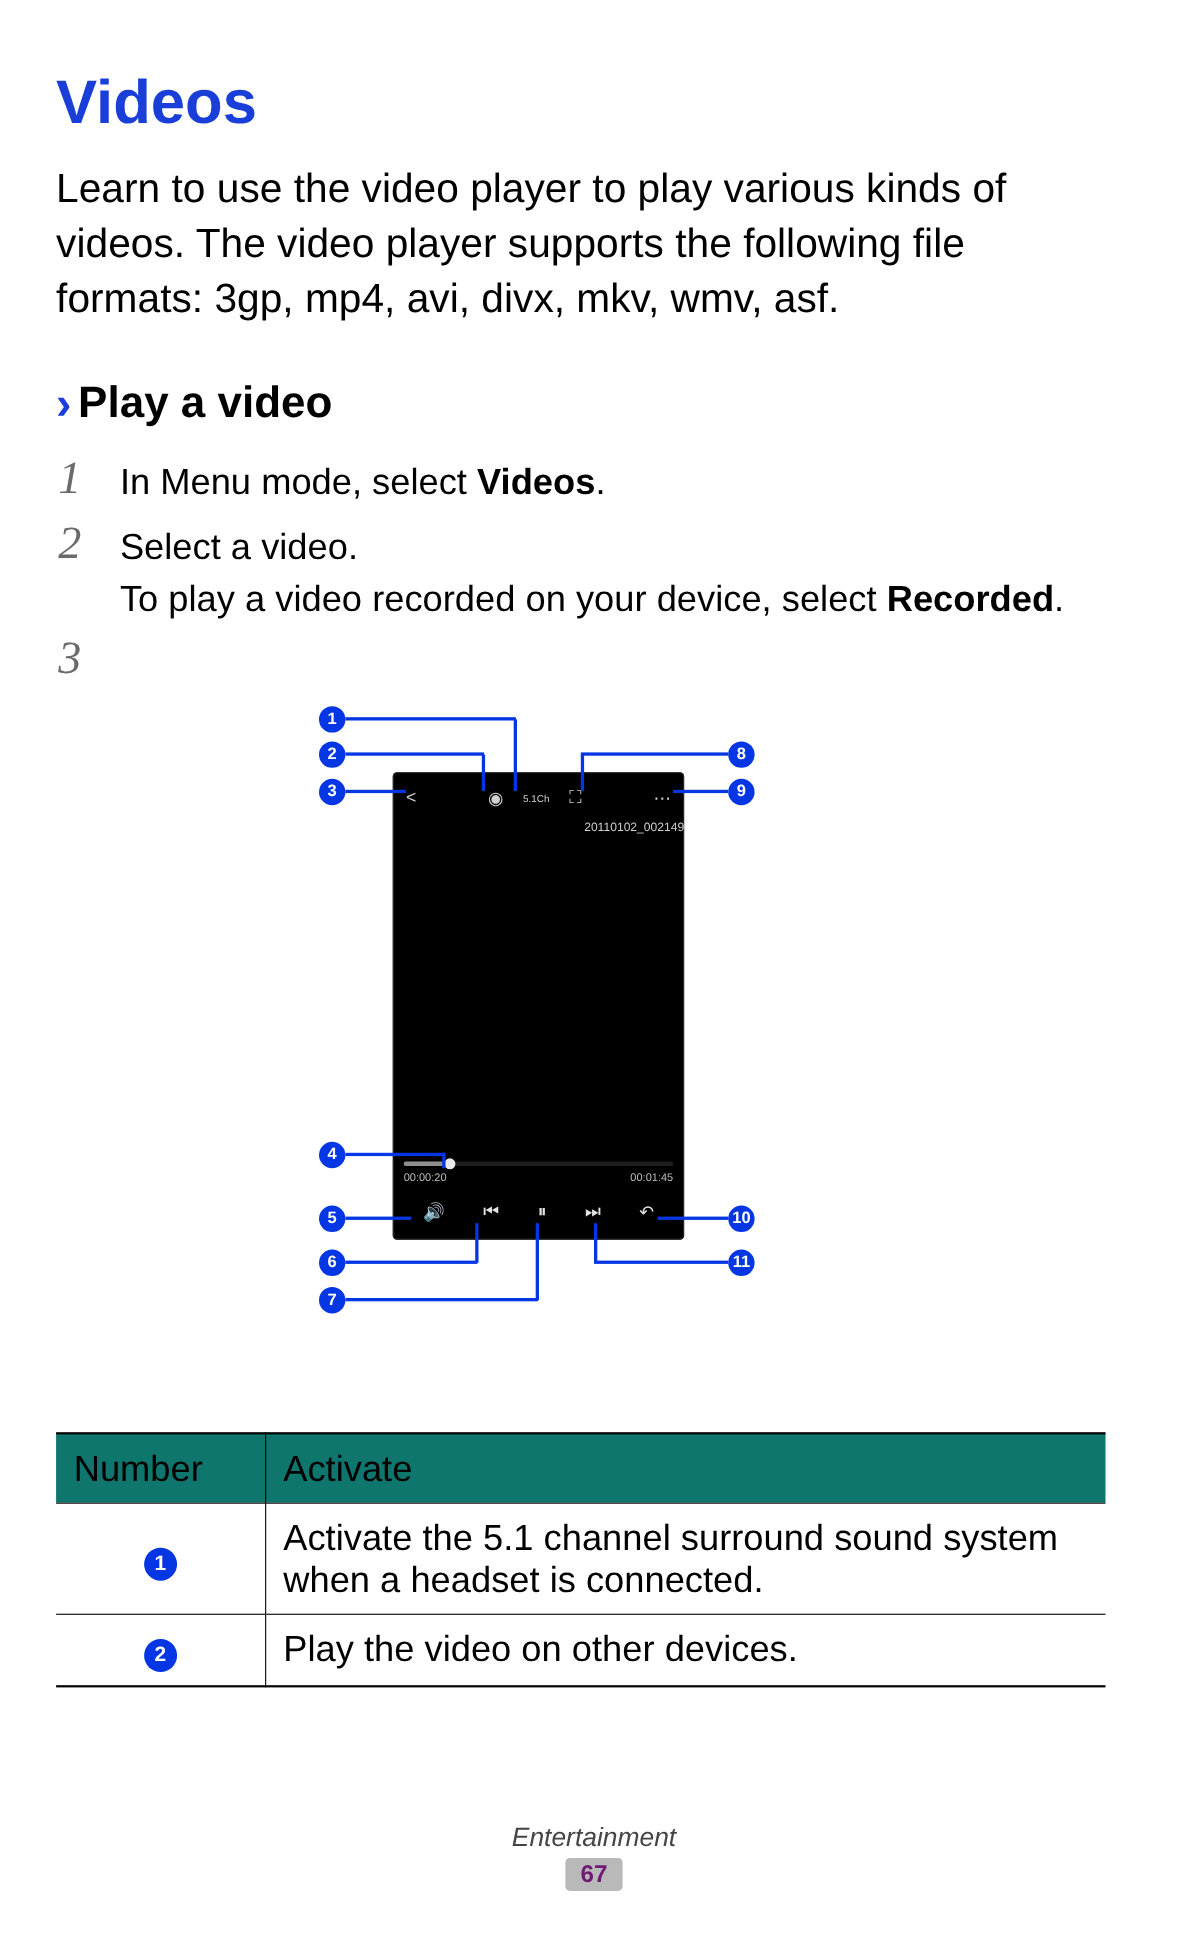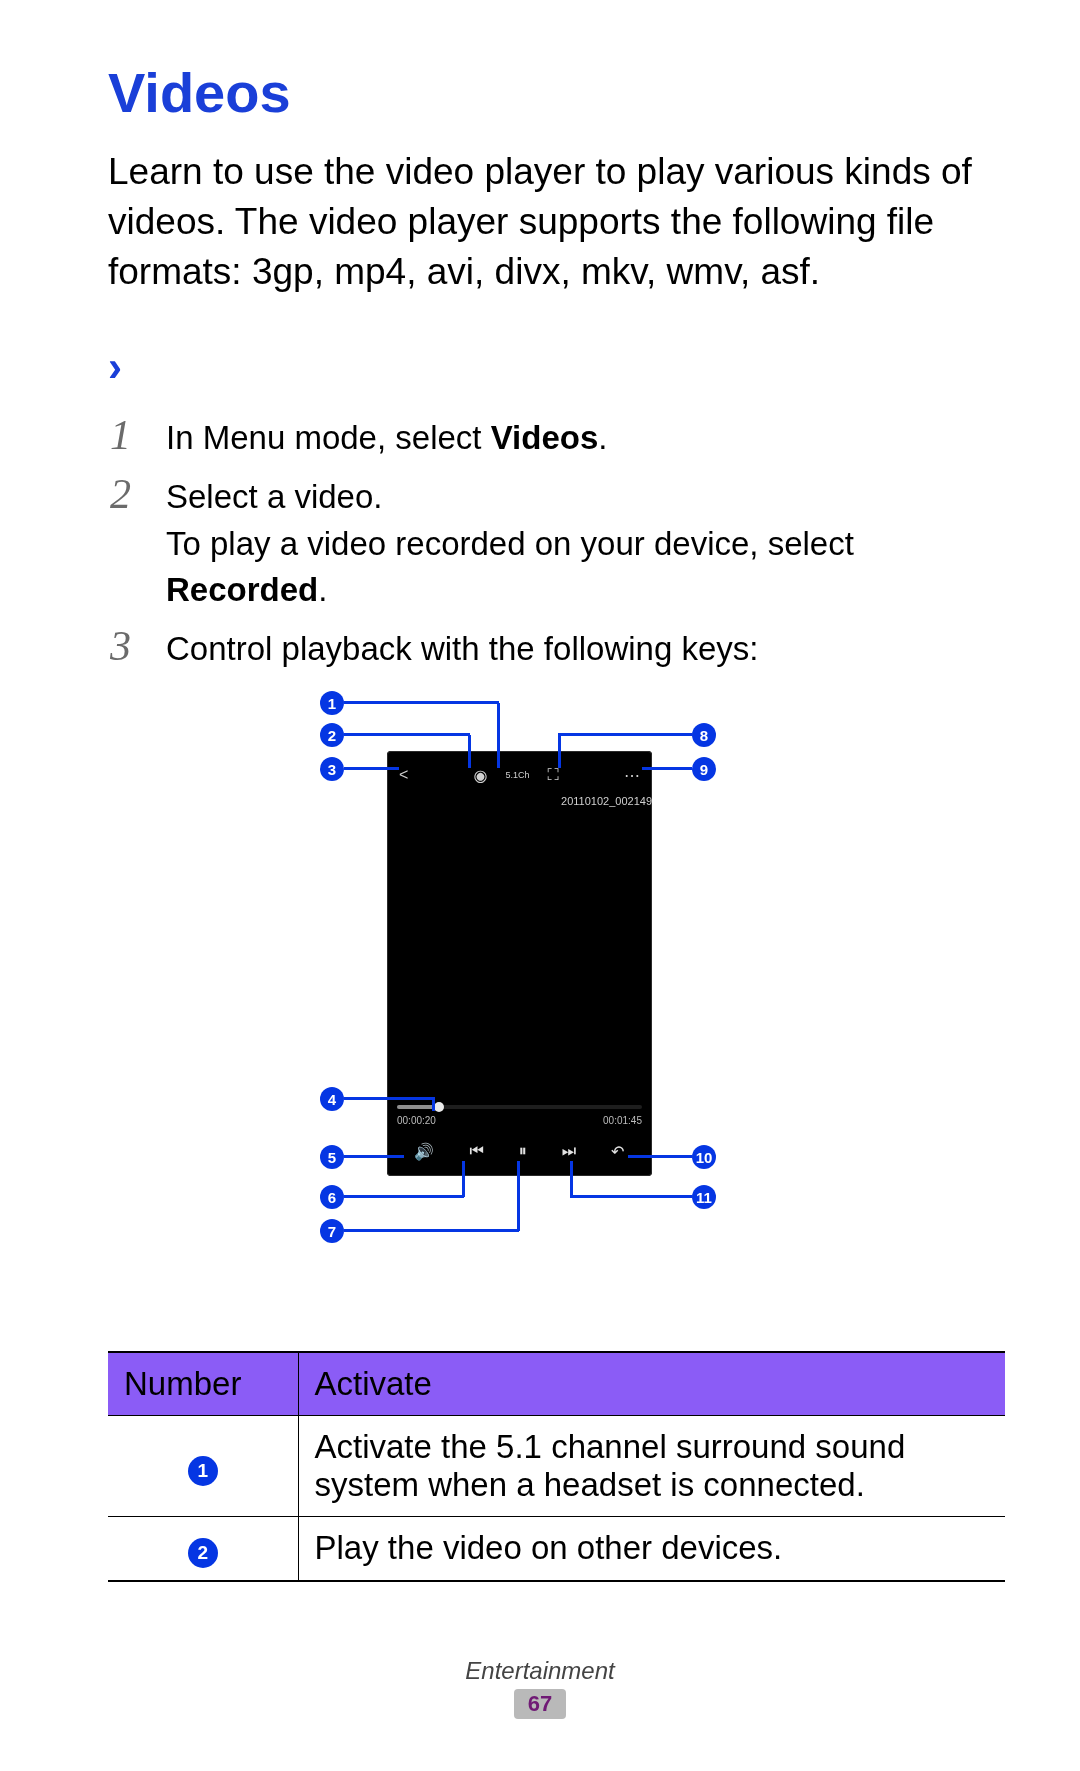--- a/index.html
+++ b/index.html
@@ -1,17 +1,17 @@
 <!DOCTYPE html>
 <html><head>
 <meta charset="utf-8">
 <style>
   * { box-sizing: border-box; margin: 0; padding: 0; }
   html, body { width: 1080px; height: 1771px; background: #fff; font-family: Arial, Helvetica, sans-serif; }
-  .page { position: relative; width: 1080px; height: 1771px; padding: 60px 75px 0 108px; }
+  .page { position: relative; width: 1080px; height: 1771px; padding: 60px 75px 0 51px; }
   .title { color: #1a3fd8; font-size: 56px; font-weight: bold; margin-bottom: 22px; }
   .intro { font-size: 37px; line-height: 1.35; margin-bottom: 46px; }
   .subhead { display: flex; align-items: center; margin-bottom: 20px; }
   .chevron { color: #1a3fd8; font-size: 42px; font-weight: bold; margin-right: 6px; }
   .subtitle { font-size: 40px; font-weight: bold; }
   .steps { list-style: none; margin-left: 2px; }
   .step { display: flex; align-items: flex-start; margin-bottom: 8px; }
   .stepnum { font-family: Georgia, "Times New Roman", serif; font-style: italic; font-size: 42px; color: #6b6b6b; width: 56px; flex-shrink: 0; line-height: 1.15; }
   .steptext { font-size: 33px; line-height: 1.42; padding-top: 4px; }
   .steptext b { font-weight: bold; }
@@ -34,21 +34,21 @@
 
   
   .callout { position: absolute; width: 24px; height: 24px; border-radius: 50%; background: #0536e3; color: #fff; font-size: 15px; font-weight: bold; display: flex; align-items: center; justify-content: center; z-index: 3; }
   .line { position: absolute; background: #0536e3; z-index: 2; }
   .lh { height: 3px; }
   .lv { width: 3px; }
 
   
   .ftable { width: 100%; border-collapse: collapse; border-top: 2px solid #000; border-bottom: 2px solid #000; margin-top: 8px; }
   .ftable th, .ftable td { font-size: 33px; text-align: left; padding: 12px 16px; vertical-align: top; }
-  .ftable thead th { background: #8b5cf6; font-weight: normal; border-bottom: 1px solid #000; }
+  .ftable thead th { background: #0f766e; font-weight: normal; border-bottom: 1px solid #000; }
   .ftable thead th:first-child { border-right: 1px solid #000; width: 190px; }
   .ftable tbody td:first-child { border-right: 1px solid #000; text-align: center; vertical-align: middle; }
   .ftable tbody tr { border-bottom: 1px solid #000; }
   .ftable tbody tr:last-child { border-bottom: none; }
   .badge { display: inline-flex; width: 30px; height: 30px; border-radius: 50%; background: #0536e3; color: #fff; align-items: center; justify-content: center; font-size: 19px; font-weight: bold; }
 
   
   .footer { position: absolute; bottom: 52px; left: 0; right: 0; text-align: center; }
   .footer-cat { font-style: italic; font-size: 24px; color: #444; margin-bottom: 4px; }
   .footer-pg { display: inline-block; background: #b9b9b9; color: #701a75; font-size: 22px; padding: 2px 14px; border-radius: 4px; font-weight: bold; }
@@ -57,39 +57,39 @@
 <body>
 
 <div class="page">
 
   <h1 class="title">Videos</h1>
 
   <p class="intro">Learn to use the video player to play various kinds of videos. The video player supports the following file formats: 3gp, mp4, avi, divx, mkv, wmv, asf.</p>
 
   <div class="subhead">
     <span class="chevron">›</span>
+    <span class="subtitle">Play a video</span>
   </div>
 
   <ol class="steps">
     <li class="step">
       <span class="stepnum">1</span>
       <span class="steptext">
         <span>In Menu mode, select </span><b>Videos</b><span>.</span>
       </span>
     </li>
     <li class="step">
       <span class="stepnum">2</span>
       <span class="steptext">
         <span>Select a video.</span><br>
         <span>To play a video recorded on your device, select </span><b>Recorded</b><span>.</span>
       </span>
     </li>
     <li class="step">
       <span class="stepnum">3</span>
-      <span class="steptext">Control playback with the following keys:</span>
     </li>
   </ol>
 
   <div class="diagram">
 
     <div class="phone">
       <div class="topbar">
         <span class="tb-icon">&lt;</span>
         <span class="tb-mid">
           <span class="tb-icon">◉</span>

